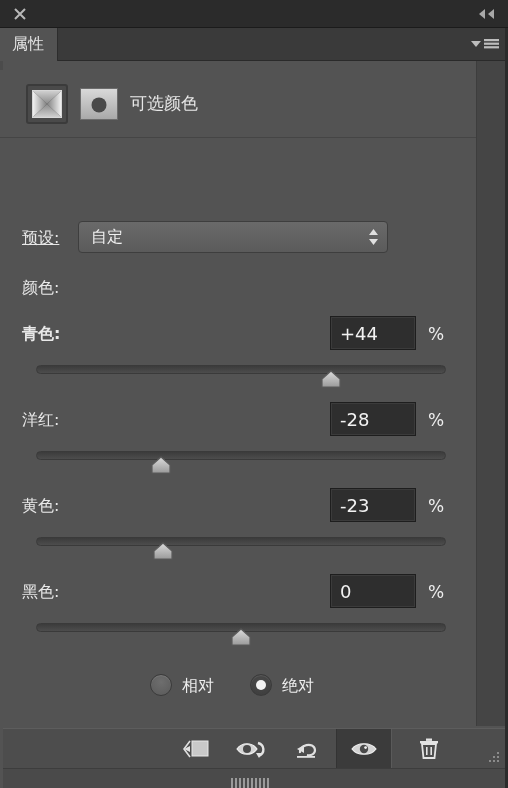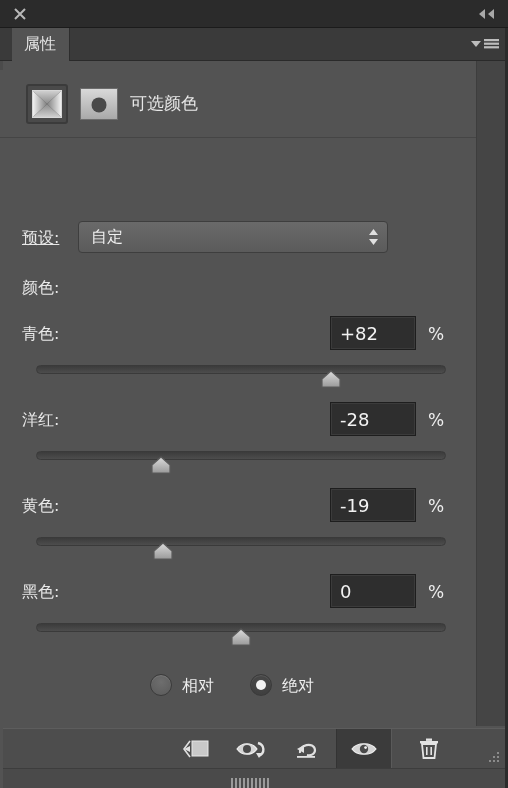--- a/index.html
+++ b/index.html
@@ -47,21 +47,21 @@
     font-size: 16px;
     color: #a9a9a9;
     background: #3a3a3a;
     border-right: 1px solid #2d2d2d;
     cursor: pointer;
   }
   .tab.active {
     background: #535353;
     color: #e4e4e4;
   }
-  .tab-properties { left: 12px; padding-left: 12px; }
+  .tab-properties { left: 0; padding-left: 12px; }
   .tab-info { left: 75px; }
   .panel-menu-icon {
     position: absolute; right: 8px; top: 8px;
     width: 30px; height: 16px;
     cursor: pointer;
   }
 
   
   .content {
     position: absolute; left: 0; top: 70px;
@@ -322,23 +322,23 @@
         <svg width="11" height="20" viewBox="0 0 11 20">
           <path d="M5.5 2 L10 8 L1 8 Z" fill="#e0e0e0"></path>
           <path d="M5.5 18 L10 12 L1 12 Z" fill="#e0e0e0"></path>
         </svg>
       </span>
     </div>
 
     <div class="row-label" style="left:22px; top:208px;">颜色:</div>
 
     <div id="slider-host">
-        <div class="row-label" style="left: 22px; top: 254px;">青色:</div>
+        <div class="row-label" style="left: 22px; top: 254px; font-weight: bold;">青色:</div>
         <div class="value-box" style="left: 330px; top: 246px;">
-          <span class="value-text">+82</span>
+          <span class="value-text">+44</span>
         </div>
         <div class="pct" style="left: 428px; top: 254px;">%</div>
         <div class="slider" style="top: 295px;">
           <div class="thumb" style="left: 72%;"><svg width="22" height="18" viewBox="0 0 22 18">
               <defs>
                 <linearGradient id="tg" x1="0" y1="0" x2="0" y2="1">
                   <stop offset="0" stop-color="#dcdcdc"></stop>
                   <stop offset="1" stop-color="#9a9a9a"></stop>
                 </linearGradient>
               </defs>
@@ -356,21 +356,21 @@
                 <linearGradient id="tg" x1="0" y1="0" x2="0" y2="1">
                   <stop offset="0" stop-color="#dcdcdc"></stop>
                   <stop offset="1" stop-color="#9a9a9a"></stop>
                 </linearGradient>
               </defs>
               <path d="M11 1 L20 9 L20 17 L2 17 L2 9 Z" fill="url(#tg)" stroke="#5a5a5a" stroke-width="1.2" stroke-linejoin="round"></path>
             </svg></div>
         </div>
         <div class="row-label" style="left: 22px; top: 426px;">黄色:</div>
         <div class="value-box" style="left: 330px; top: 418px;">
-          <span class="value-text">-19</span>
+          <span class="value-text">-23</span>
         </div>
         <div class="pct" style="left: 428px; top: 426px;">%</div>
         <div class="slider" style="top: 467px;">
           <div class="thumb" style="left: 31%;"><svg width="22" height="18" viewBox="0 0 22 18">
               <defs>
                 <linearGradient id="tg" x1="0" y1="0" x2="0" y2="1">
                   <stop offset="0" stop-color="#dcdcdc"></stop>
                   <stop offset="1" stop-color="#9a9a9a"></stop>
                 </linearGradient>
               </defs>

